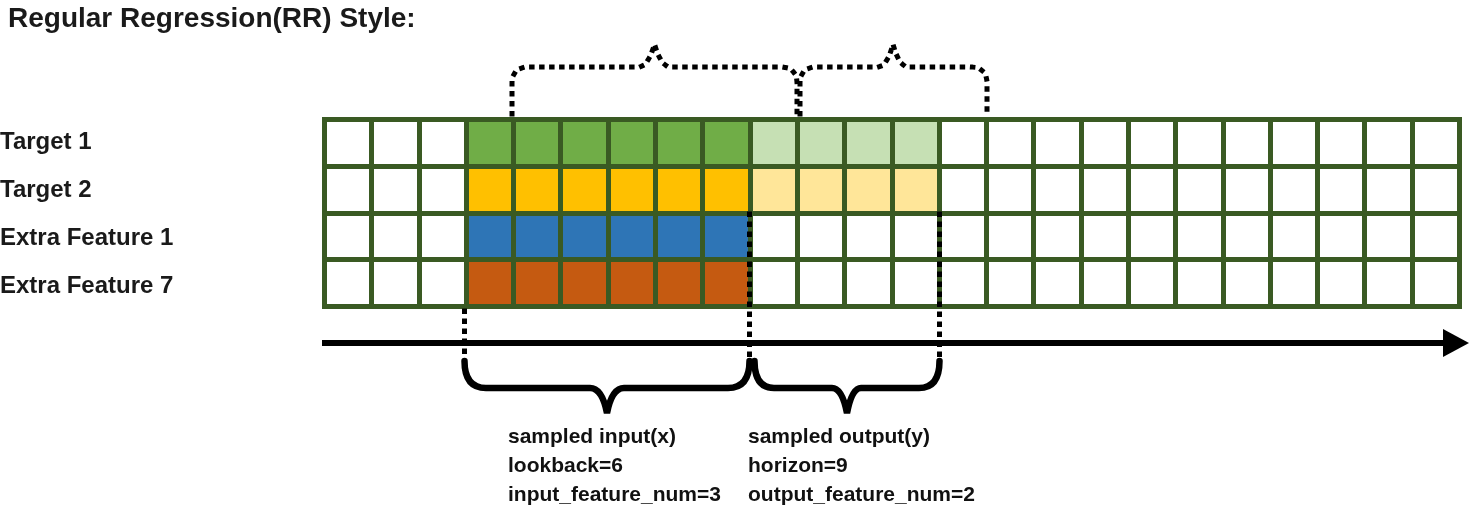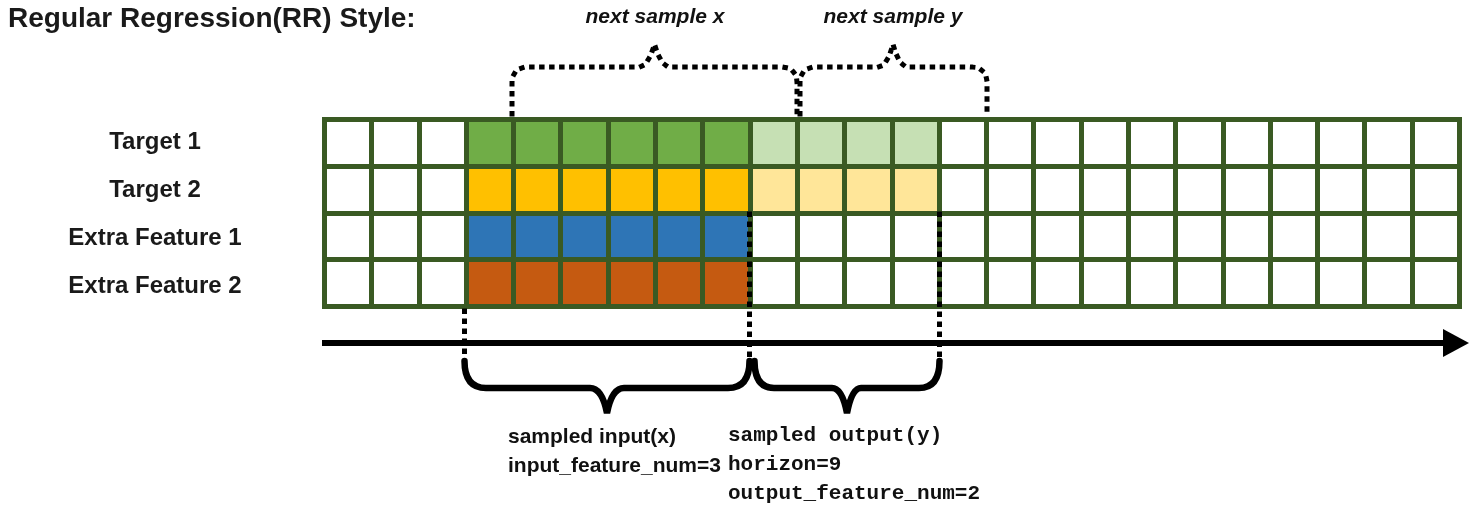--- a/index.html
+++ b/index.html
@@ -47,21 +47,21 @@
     pointer-events: none;
     z-index: 3;
   }
   .row-labels { position: absolute; left: 0; top: 0; z-index: 2; }
   .row-label {
     position: absolute;
     left: 0;
     width: 310px;
     height: 48px;
     line-height: 48px;
-    text-align: center;
+    text-align: left;
     font-size: 24px;
     font-weight: 700;
     color: #1a1a1a;
     white-space: nowrap;
   }
   .grid {
     position: absolute;
     left: 322px;
     top: 117px;
     width: 1140px;
@@ -91,37 +91,35 @@
     position: absolute;
     top: 421px;
     font-size: 21px;
     font-weight: 600;
     color: #111;
     line-height: 29px;
     white-space: nowrap;
     z-index: 2;
   }
   .legend-input  { left: 508px; }
-  .legend-output { left: 728px; font-family: Liberation Mono, monospace; }
+  .legend-output { left: 748px; }
 </style>
 </head>
 <body>
 
 <div class="stage">
 
   <div class="title">Regular Regression(RR) Style:</div>
 
-  <div class="note note-x">next sample x</div>
-  <div class="note note-y">next sample y</div>
 
   <div class="row-labels">
       <div class="row-label" style="top: 117px;">Target 1</div>
       <div class="row-label" style="top: 165px;">Target 2</div>
       <div class="row-label" style="top: 213px;">Extra Feature 1</div>
-      <div class="row-label" style="top: 261px;">Extra Feature 2</div>
+      <div class="row-label" style="top: 261px;">Extra Feature 7</div>
     </div>
 
   <div class="grid">
       <div class="cell" style="background: rgb(255, 255, 255);"></div>
       <div class="cell" style="background: rgb(255, 255, 255);"></div>
       <div class="cell" style="background: rgb(255, 255, 255);"></div>
       <div class="cell" style="background: rgb(112, 173, 71);"></div>
       <div class="cell" style="background: rgb(112, 173, 71);"></div>
       <div class="cell" style="background: rgb(112, 173, 71);"></div>
       <div class="cell" style="background: rgb(112, 173, 71);"></div>
@@ -230,20 +228,21 @@
     <line x1="322" y1="343" x2="1446" y2="343" stroke="#000" stroke-width="6"></line>
     <polygon points="1443,329 1443,357 1469,343" fill="#000"></polygon>
 
     <path d="M 464.5 361 Q 464.5 388 486 388 L 590 388 Q 602 388 607 413 Q 612 388 624 388 L 728 388 Q 749.5 388 749.5 361" fill="none" stroke="#000" stroke-width="6.5" stroke-linecap="round"></path>
 
     <path d="M 754.5 361 Q 754.5 388 774 388 L 832 388 Q 842 388 847 413 Q 852 388 861 388 L 919 388 Q 939.5 388 939.5 361" fill="none" stroke="#000" stroke-width="6.5" stroke-linecap="round"></path>
   </svg>
 
   <div class="legend legend-input">
     <div>sampled input(x)</div>
+    <div>lookback=6</div>
     <div>input_feature_num=3</div>
   </div>
 
   <div class="legend legend-output">
     <div>sampled output(y)</div>
     <div>horizon=9</div>
     <div>output_feature_num=2</div>
   </div>
 
 </div>

